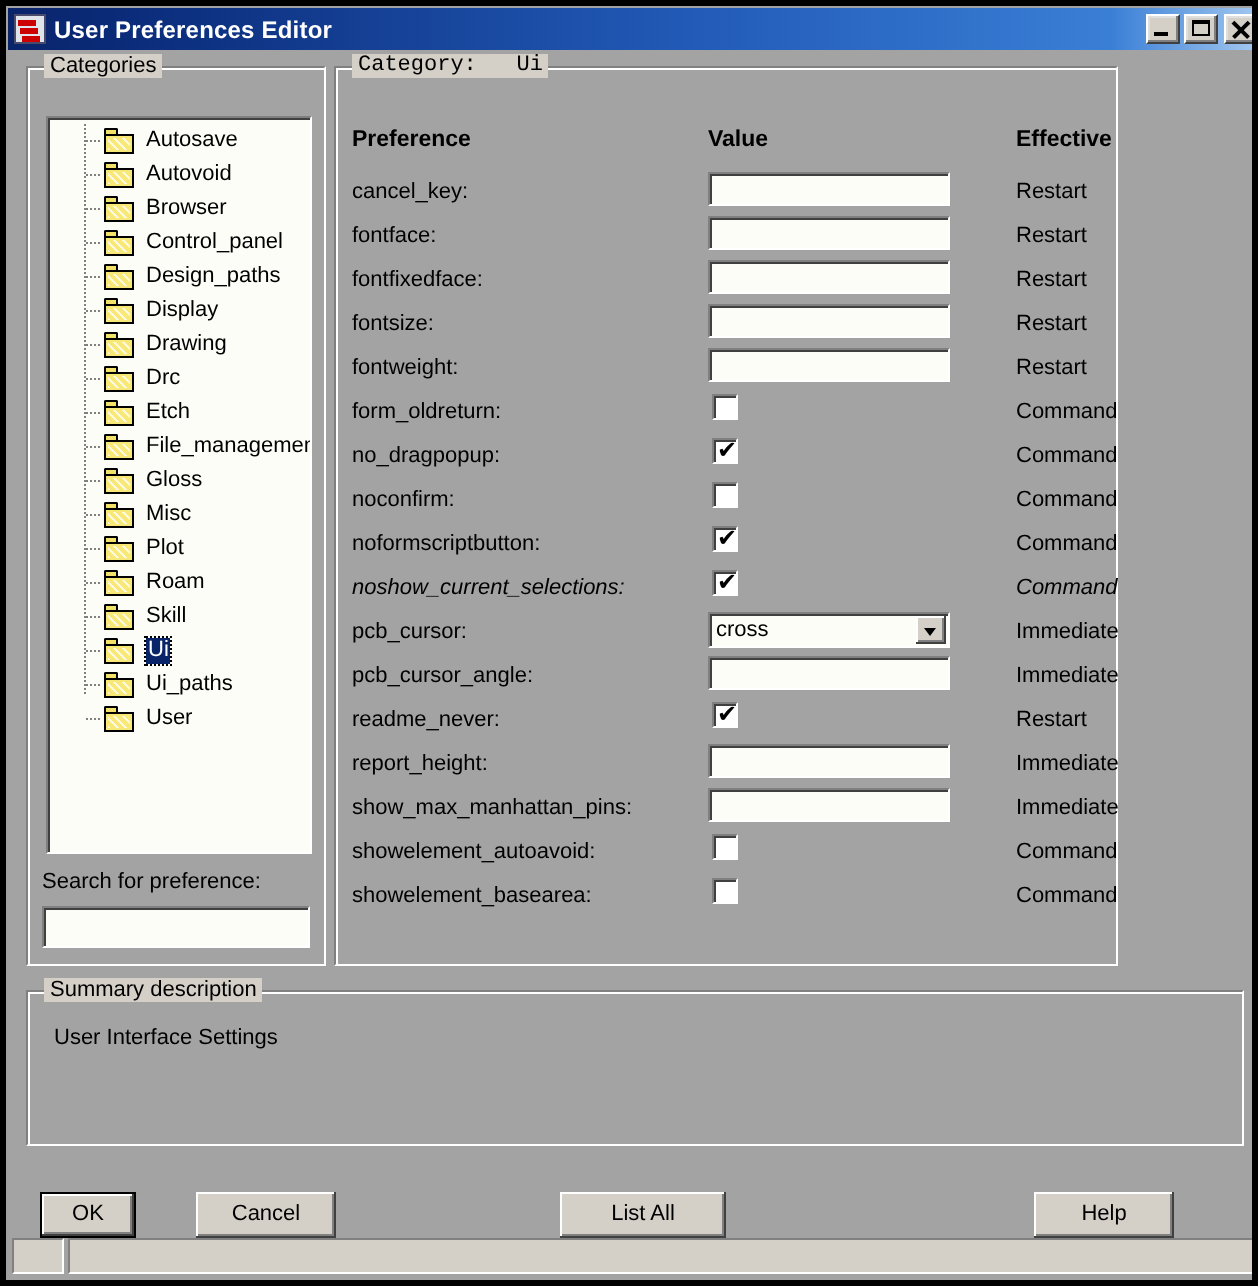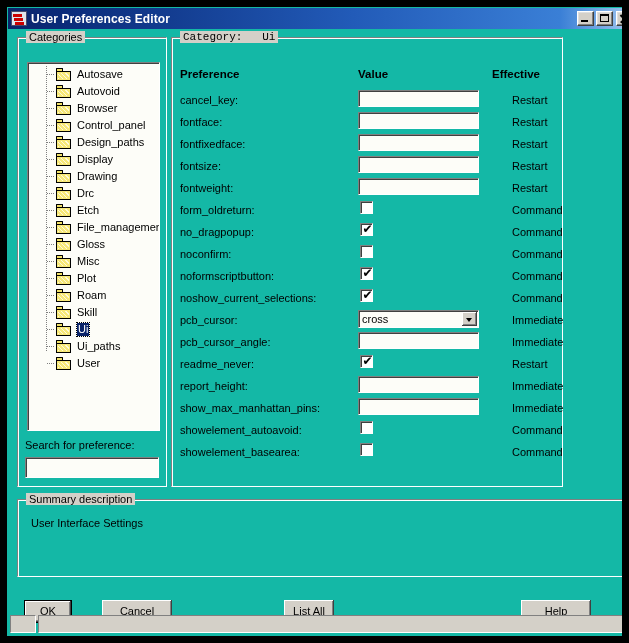--- a/index.html
+++ b/index.html
@@ -7,23 +7,23 @@
     background: #ffffff;
   }
   body {
     font-family: "Liberation Sans", sans-serif;
     -webkit-font-smoothing: none;
   }
   #app {
     position: relative;
     width: 629px;
     height: 643px;
-    background: #14b8a6;
-    box-sizing: border-box;
-    border: 7px solid #000000;
+    background: #a3a3a3;
+    box-sizing: border-box;
+    border: 3px solid #000000;
     overflow: hidden;
   }
 
   
   #titlebar {
     position: absolute;
     left: 1px; top: 1px;
     width: 627px; height: 21px;
     background: linear-gradient(to right, #0a246a 0%, #0a2a78 8%, #225bb8 55%, #3a7fd6 88%, #a6caf0 100%);
     display: flex;
@@ -539,21 +539,21 @@
     <div class="inner-border"></div>
     <div class="gb-title">
       <span>Category:</span>
       &nbsp;&nbsp;<span>Ui</span>
     </div>
   </div>
 
   <div id="prefpanel">
     <div class="col-hdr" style="left:8px; top:18px;">Preference</div>
     <div class="col-hdr" style="left:186px; top:18px;">Value</div>
-    <div class="col-hdr" style="left:320px; top:18px;">Effective</div>
+    <div class="col-hdr" style="left:340px; top:18px;">Effective</div>
     <div id="pref-rows">
         <div class="prow" style="top: 40px;">
           <div class="pname">cancel_key:</div>
           <input class="txtfield pval-text" value="" style="">
           <div class="peff">Restart</div>
         </div>
         <div class="prow" style="top: 62px;">
           <div class="pname">fontface:</div>
           <input class="txtfield pval-text" value="" style="">
           <div class="peff">Restart</div>
@@ -590,21 +590,21 @@
           <div class="cbox"></div>
           <div class="peff">Command</div>
         </div>
         <div class="prow" style="top: 216px;">
           <div class="pname">noformscriptbutton:</div>
           <div class="cbox">
             <div class="tick">✔</div>
           </div>
           <div class="peff">Command</div>
         </div>
-        <div class="prow" style="top: 238px;">
+        <div class="prow" style="top: 238px; font-style: italic;">
           <div class="pname">noshow_current_selections:</div>
           <div class="cbox">
             <div class="tick">✔</div>
           </div>
           <div class="peff">Command</div>
         </div>
         <div class="prow" style="top: 260px;">
           <div class="pname">pcb_cursor:</div>
           <div class="combo">
             <span class="ctext">cross</span>
@@ -648,21 +648,21 @@
   </div>
 
   <div class="groupbox" style="left:10px; top:492px; width:609px; height:78px;">
     <div class="inner-border"></div>
     <div class="gb-title">Summary description</div>
     <div id="summary-text">User Interface Settings</div>
   </div>
 
   <button class="btn default" style="left:17px; top:593px; width:48px; height:23px;">OK</button>
   <button class="btn" style="left:95px; top:593px; width:70px; height:23px;">Cancel</button>
-  <button class="btn" style="left:277px; top:593px; width:50px; height:23px;">List All</button>
+  <button class="btn" style="left:277px; top:593px; width:83px; height:23px;">List All</button>
   <button class="btn" style="left:514px; top:593px; width:70px; height:23px;">Help</button>
 
   <div id="statusbar">
     <div class="spane" id="spane-small"></div>
     <div class="spane" id="spane-main"></div>
   </div>
 
 </div>
 
 </body></html>

